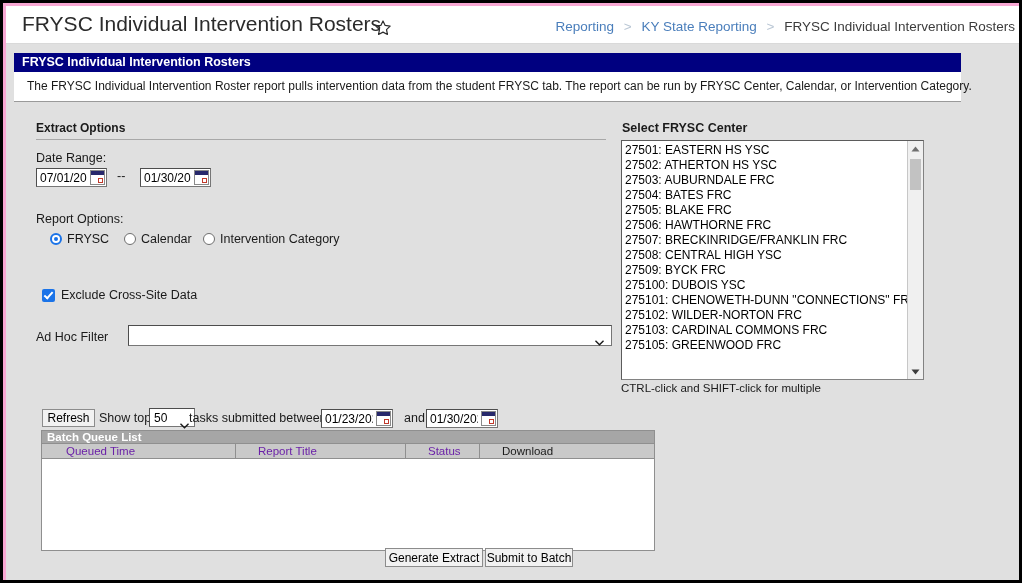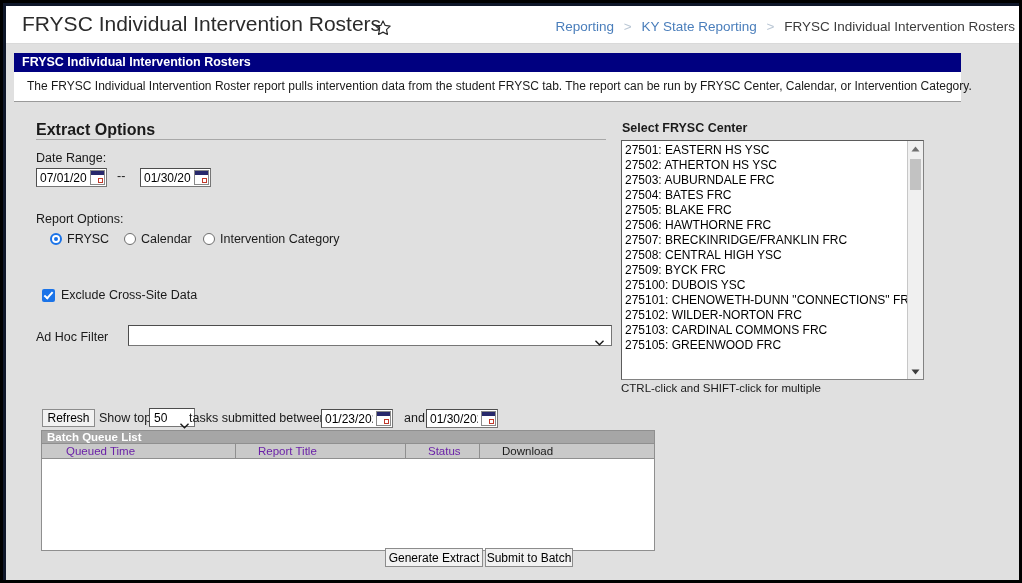--- a/index.html
+++ b/index.html
@@ -12,21 +12,21 @@
     background: #ffffff;
     font-family: "Liberation Sans", sans-serif;
     overflow: hidden;
   }
   #page {
     position: relative;
     width: 1022px;
     height: 583px;
     box-sizing: border-box;
     border: 3px solid #000000;
-    background: #0f172a;
+    background: #f9a8d4;
     overflow: hidden;
   }
 
   
   .topbar {
     position: absolute;
     left: 3px; top: 3px;
     width: 1016px; height: 38px;
     background: #ffffff;
     border-bottom: 1px solid #d9d9d9;
@@ -92,21 +92,21 @@
     left: 13px; top: 7px;
     font-size: 12px;
     color: #1a1a1a;
     white-space: nowrap;
   }
 
   
   .extract-title {
     position: absolute;
     left: 30px; top: 77px;
-    font-size: 16px; font-weight: bold; color: #1a1a1a;
+    font-size: 12px; font-weight: bold; color: #1a1a1a;
   }
   .extract-rule {
     position: absolute;
     left: 30px; top: 95px;
     width: 570px; height: 1px;
     background: #a8a8a8;
   }
   .lbl {
     position: absolute;
     font-size: 12.5px;

